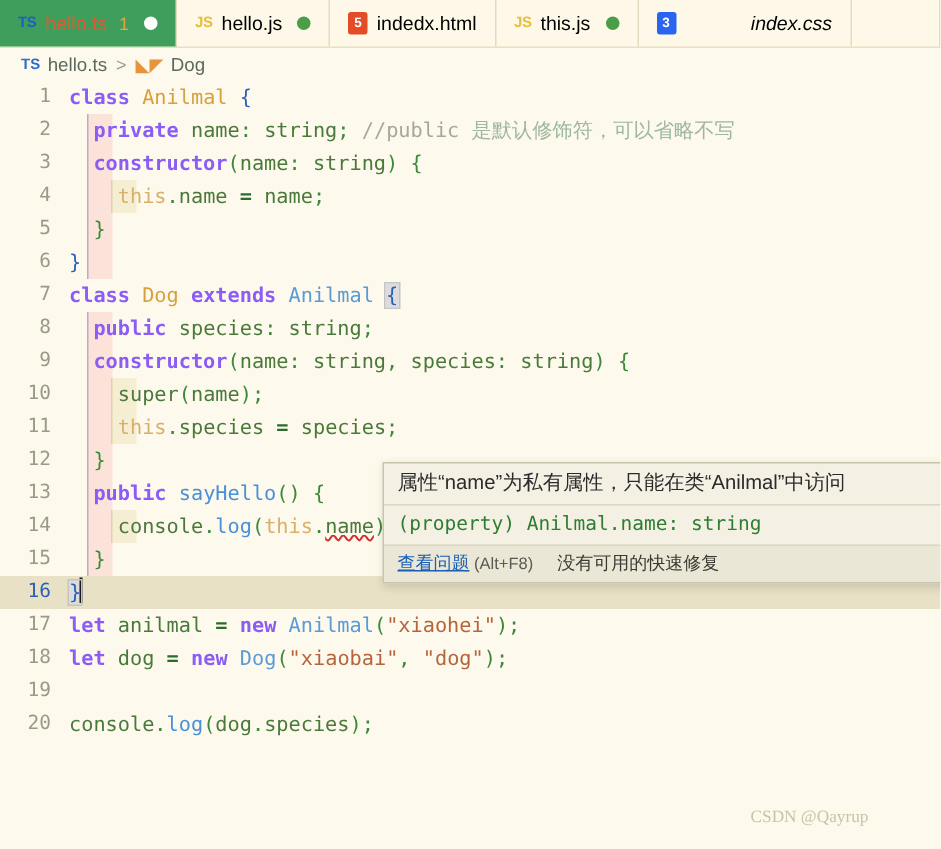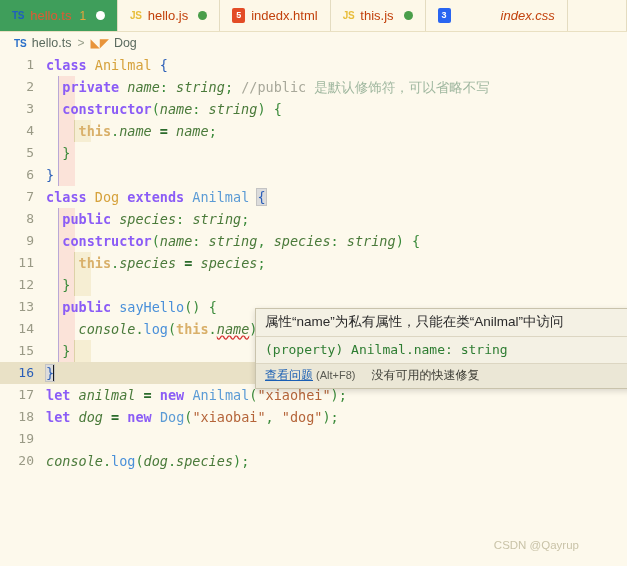--- a/index.html
+++ b/index.html
@@ -31,21 +31,21 @@
     border-right: 1px solid #e4dcc0;
     font-size: 13px;
     white-space: nowrap;
     box-sizing: border-box;
     position: relative;
   }
   .tab.active {
     background: #3f9e5b;
   }
   .tab.active .tab-label { color: #e05a33; }
-  .tab .tab-label { color: #c2410c; }
+  .tab .tab-label { color: #000000; }
   .tab.italic .tab-label { font-style: italic; margin-left: 44px; }
 
   .tab-icon {
     font-size: 10px;
     font-weight: bold;
     font-family: "Liberation Sans", sans-serif;
     letter-spacing: -0.3px;
   }
   .ico-ts { color: #2a6fc9; }
   .tab.active .ico-ts { color: #1f5fbf; }
@@ -153,27 +153,27 @@
     position: absolute;
     width: 16px;
     background: #f6eed3;
     border-left: 1.5px solid #ddd2a8;
   }
 
   
   .k   { color: #8b5cf6; font-weight: bold; }  
   .ty  { color: #d6a23c; }                     
   .ty2 { color: #5b9bd5; }                     
-  .id  { color: #4a7a3a; font-style: italic; }                     
+  .id  { color: #4a7a3a; }                     
   .pn  { color: #3a8a3a; }                     
   .br  { color: #2b5fb8; }                     
   .str { color: #b5653a; }                     
   .cm  { color: #a8a89a; }                     
   .cmcn{ color: #9fb79f; }                     
-  .th  { color: #d9b06a; font-weight: bold; }                     
+  .th  { color: #d9b06a; }                     
   .fn  { color: #4a90d9; }                     
   .op  { color: #2b6b2b; font-weight: bold; }
   .bracketmatch { background: #dcdcdc; outline: 1px solid #c4c4c4; }
   .squiggly {
     text-decoration: underline wavy #d32f2f;
     text-decoration-skip-ink: none;
   }
   .caret {
     display: inline-block;
     width: 2px;
@@ -231,21 +231,21 @@
   .hover-key { color: #5a5a52; font-size: 11px; margin-left: 3px; }
   .hover-nofix { color: #3b3b33; }
 
   
   .watermark {
     position: absolute;
     right: 48px;
     bottom: 16px;
     font-size: 11.5px;
     color: #c9c3a8;
-    font-family: Liberation Sans, sans-serif;
+    font-family: Liberation Serif, serif;
     user-select: none;
   }
 </style>
 </head>
 <body>
 
 <div class="tabbar">
 
   <div class="tab active">
     <span class="tab-icon ico-ts">TS</span>
@@ -335,20 +335,24 @@
   <div class="line">
     <span class="gutter">8</span>
     <span class="code">  <span class="k">public</span> <span class="id">species</span><span class="pn">:</span> <span class="id">string</span><span class="pn">;</span></span>
   </div>
 
   <div class="line">
     <span class="gutter">9</span>
     <span class="code">  <span class="k">constructor</span><span class="pn">(</span><span class="id">name</span><span class="pn">:</span> <span class="id">string</span><span class="pn">,</span> <span class="id">species</span><span class="pn">:</span> <span class="id">string</span><span class="pn">)</span> <span class="pn">{</span></span>
   </div>
 
+  <div class="line">
+    <span class="gutter">10</span>
+    <span class="code">    <span class="id">super</span><span class="pn">(</span><span class="id">name</span><span class="pn">);</span></span>
+  </div>
 
   <div class="line">
     <span class="gutter">11</span>
     <span class="code">    <span class="th">this</span><span class="pn">.</span><span class="id">species</span> <span class="op">=</span> <span class="id">species</span><span class="pn">;</span></span>
   </div>
 
   <div class="line">
     <span class="gutter">12</span>
     <span class="code">  <span class="pn">}</span></span>
   </div>

